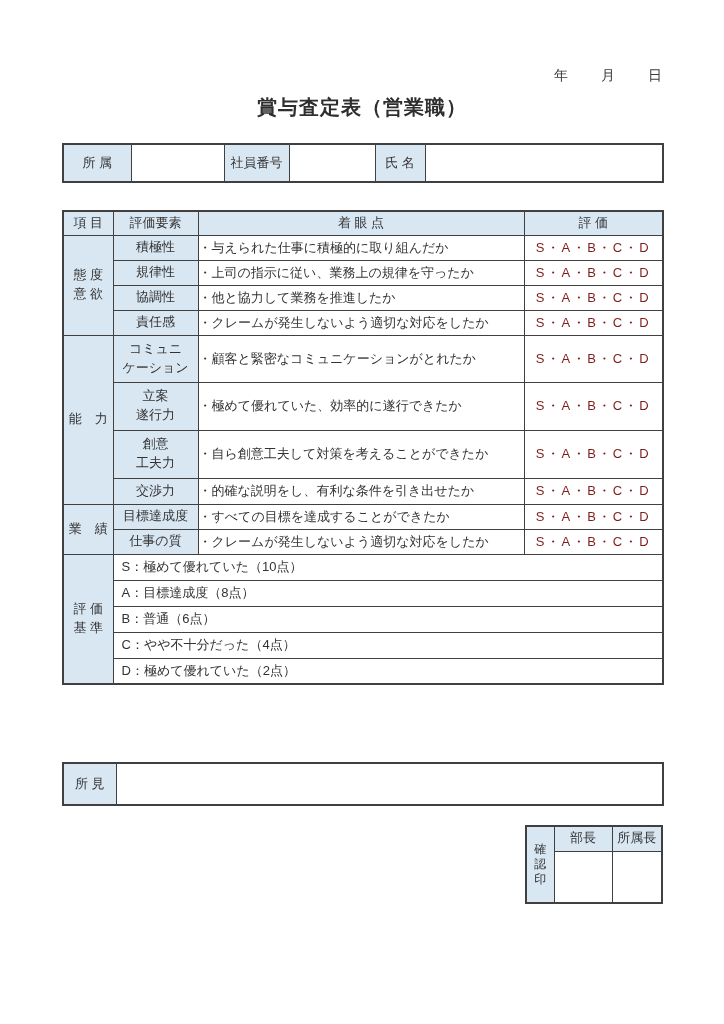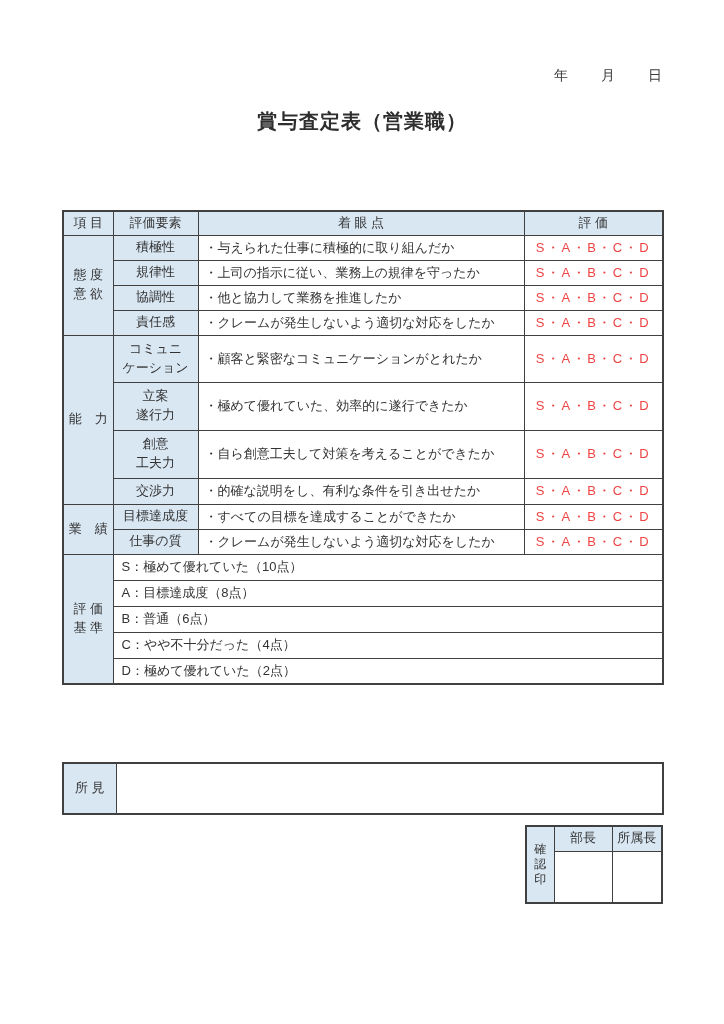--- a/index.html
+++ b/index.html
@@ -16,21 +16,21 @@
     position:relative;
   }
   .page{position:relative;width:724px;height:1024px;background:#fff;overflow:hidden;}
 
   .date-line{
     position:absolute;top:67px;left:62px;width:600px;
     display:flex;justify-content:flex-end;gap:33px;
     font-size:14px;color:#3a3a3a;
   }
   .page-title{
-    position:absolute;top:108px;left:62px;width:600px;
+    position:absolute;top:94px;left:62px;width:600px;
     text-align:center;font-size:20px;font-weight:bold;
     letter-spacing:1px;color:#2e2e2e;
   }
 
   table{
     border-collapse:collapse;table-layout:fixed;
     position:absolute;background:#fff;
     border:2px solid var(--border);
   }
   td,th{
@@ -40,54 +40,74 @@
     overflow:hidden;
   }
   .lbl{
     background:var(--fill);
     text-align:center;vertical-align:middle;
     white-space:pre-line;line-height:1.45;
   }
   .val{background:#fff;}
   .view{
     background:#fff;text-align:left;vertical-align:middle;
-    padding:2px 6px;font-size:13px;
+    padding:2px 0;font-size:13px;
   }
   .rating{
     background:#fff;text-align:center;vertical-align:middle;
-    letter-spacing:2px;font-size:13px;color:#ef4444;
+    letter-spacing:2px;font-size:13px;color:#7f1d1d;
   }
   .crit{
     background:#fff;text-align:left;vertical-align:middle;
     padding:2px 8px;font-size:13px;
   }
 
   .info-table{top:143px;left:62px;width:600px;height:40px;}
   .eval-table{top:210px;left:62px;width:600px;}
   .eval-table th{background:var(--fill);text-align:center;vertical-align:middle;margin-top:16px;}
   .total-table{top:698px;left:62px;width:600px;height:47px;}
-  .remarks-table{top:762px;left:62px;width:600px;height:53px;}
+  .remarks-table{top:762px;left:62px;width:600px;height:44px;}
   .approval-table{top:825px;left:525px;width:136px;}
   .unit-cell{text-align:center;vertical-align:middle;font-size:13px;}
   .seal-title{font-size:12px;line-height:1.25;letter-spacing:0;}
   .stamp{background:#fff;height:52px;}
 </style>
 </head>
 <body>
 
 <div class="page">
 
   <div class="date-line">
     <span>年</span>
     <span>月</span>
     <span>日</span>
   </div>
 
   <div class="page-title">賞与査定表（営業職）</div>
 
+  <table class="info-table">
+    <colgroup>
+      <col style="width:68px">
+        <col style="width:93px">
+        <col style="width:65px">
+      <col style="width:86px">
+        <col style="width:50px">
+        <col style="width:238px">
+    </colgroup>
+    <tbody>
+        <tr>
+      <td class="lbl">所 属</td>
+      <td class="val"></td>
+      <td class="lbl">社員番号</td>
+      <td class="val"></td>
+      <td class="lbl">氏 名</td>
+      <td class="val"></td>
+    </tr>
+  </tbody>
+    </table>
 
   <table class="eval-table">
     <colgroup>
       <col style="width:50px">
         <col style="width:85px">
         <col style="width:326px">
         <col style="width:139px">
     </colgroup>
     <tbody>
         <tr style="height:24px">

